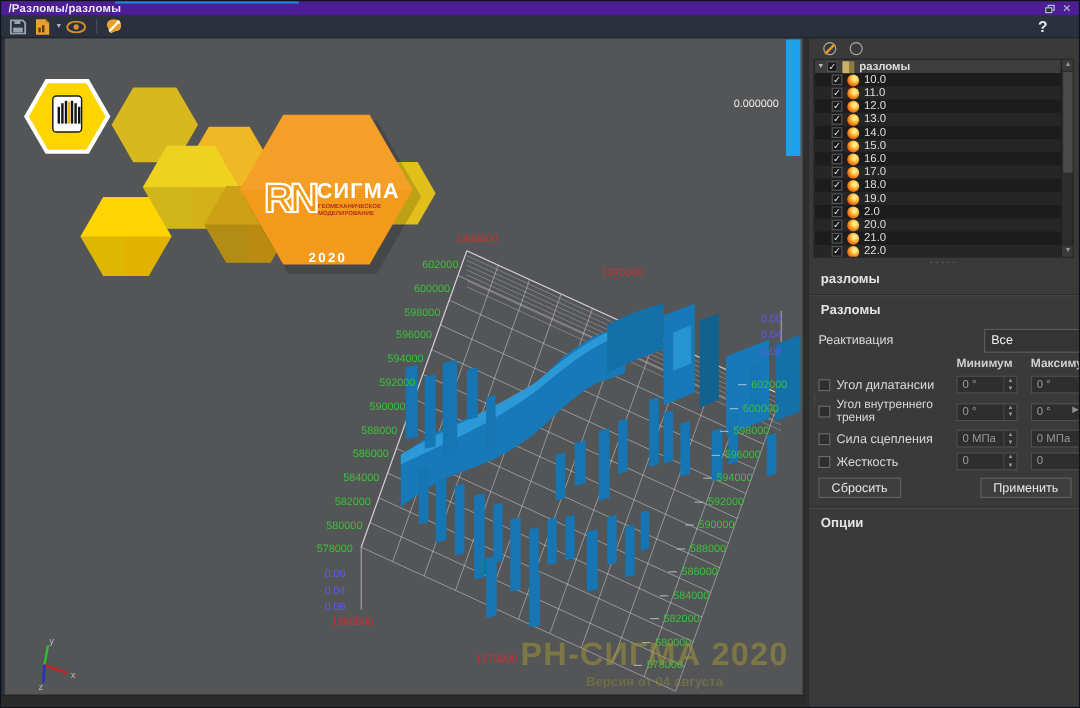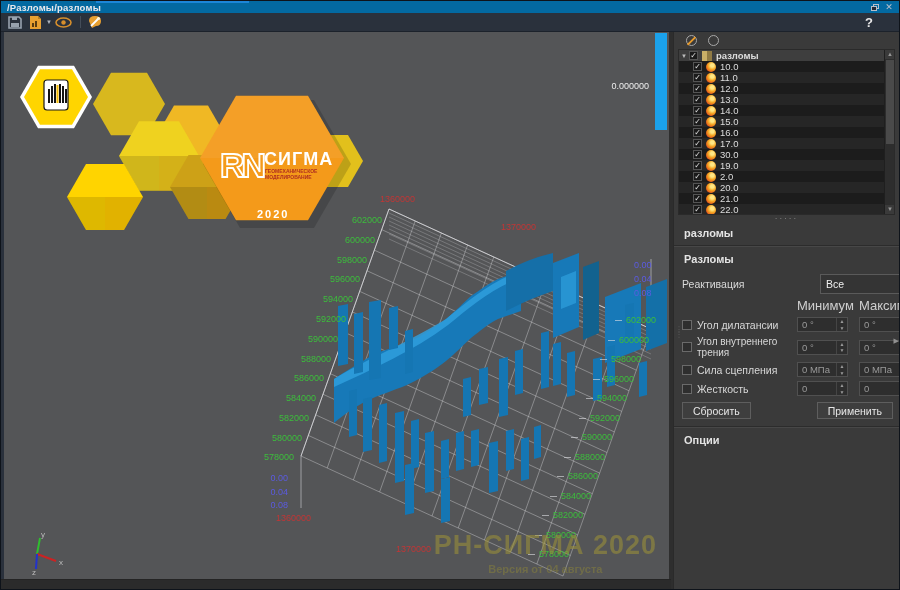--- a/index.html
+++ b/index.html
@@ -1,20 +1,20 @@
 <!DOCTYPE html>
 <html><head>
 <meta charset="utf-8">
 <style>
   html,body{margin:0;padding:0;background:#14181f;}
   *{box-sizing:border-box;font-family:"Liberation Sans",sans-serif;}
   #win{position:relative;width:900px;height:590px;background:#2A313C;border:1px solid #0E131A;overflow:hidden;}
 
   
-  #titlebar{position:absolute;left:0;top:0;width:100%;height:12px;background:#0369a1;}
+  #titlebar{position:absolute;left:0;top:0;width:100%;height:12px;background:#4c1d95;}
   #accent{position:absolute;left:95px;top:0;width:153px;height:2px;background:#1C86D8;}
   #wtitle{position:absolute;left:6px;top:1px;font-size:9.5px;font-weight:bold;color:#E8EAEE;letter-spacing:.2px;}
   .tbtn{position:absolute;top:1px;width:12px;height:10px;color:#B9C0CA;font-size:8.5px;line-height:10px;text-align:center;cursor:default;}
   #floatbtn{right:18px;}
   #closebtn{right:4px;font-size:9px;}
   #floatbtn .sq{position:absolute;border:1px solid #B9C0CA;width:6px;height:5px;}
   #floatbtn .sq.b{left:2px;top:4px;background:#232B37;}
   #floatbtn .sq.a{left:4px;top:2px;}
 
   
@@ -70,21 +70,21 @@
   #sarr-up{top:0;} #sarr-dn{bottom:0;}
   #sthumb{position:absolute;left:1px;top:10px;width:8px;height:84px;background:#4A4A4A;}
 
   #grip{height:9px;text-align:center;font-size:8px;letter-spacing:2px;color:#8A8A8A;line-height:7px;}
   .sep{height:0;border-top:1px solid #2C2C2C;border-bottom:1px solid #474747;margin:3px 0;}
   .sect{font-weight:bold;color:#E4E4E4;padding:3px 0 3px 10px;}
 
   .prow{display:grid;grid-template-columns:104px 51px 54px;column-gap:11px;align-items:center;padding-left:8px;margin-bottom:4px;}
   .prow .lab{font-size:10.5px;color:#D8D8D8;display:flex;align-items:center;}
   .fcb{width:10px;height:10px;border:1px solid #6A6A6A;background:#2E2E2E;margin-right:5px;flex:none;}
-  .mmh{font-size:13px;color:#CFCFCF;font-weight:normal;}
+  .mmh{font-size:10px;color:#CFCFCF;font-weight:bold;}
   .select{grid-column:2/4;height:20px;background:#343434;border:1px solid #5A5A5A;display:flex;align-items:center;padding:0 5px;font-size:10.5px;color:#EFEFEF;margin-left:23px;}
   .select .dd{margin-left:auto;font-size:7px;color:#BBBBBB;}
   .spin{height:15px;background:#2E2E2E;border:1px solid #505050;display:flex;align-items:center;}
   .spin .sv{flex:1;padding-left:4px;font-size:9.5px;color:#9A9A9A;}
   .spin .arrs{width:11px;height:100%;border-left:1px solid #454545;display:flex;flex-direction:column;}
   .spin .arrs i{flex:1;font-style:normal;font-size:5px;line-height:6px;color:#9A9A9A;text-align:center;}
   #btnrow{display:flex;justify-content:space-between;padding:2px 6px 4px 8px;}
   .pbtn{height:17px;padding:0 10px;background:#3E3E3E;border:1px solid #5E5E5E;color:#E6E6E6;font-size:10.5px;display:flex;align-items:center;}
   #colorrow{display:flex;align-items:center;padding:2px 6px 0 10px;}
   #swatch{flex:1;height:12px;margin-left:12px;border:1px solid #666;background:#1DA0E8;box-shadow:inset 0 0 0 1px #1470A6;}
@@ -392,21 +392,21 @@
           <div class="trow item">
             <span class="titem-pad"></span>
             <span class="tcb">✓</span>
             <span class="tball"></span>
             <span>17.0</span>
           </div>
           <div class="trow item">
             <span class="titem-pad"></span>
             <span class="tcb">✓</span>
             <span class="tball"></span>
-            <span>30.0</span>
+            <span>18.0</span>
           </div>
           <div class="trow item">
             <span class="titem-pad"></span>
             <span class="tcb">✓</span>
             <span class="tball"></span>
             <span>19.0</span>
           </div>
           <div class="trow item">
             <span class="titem-pad"></span>
             <span class="tcb">✓</span>

